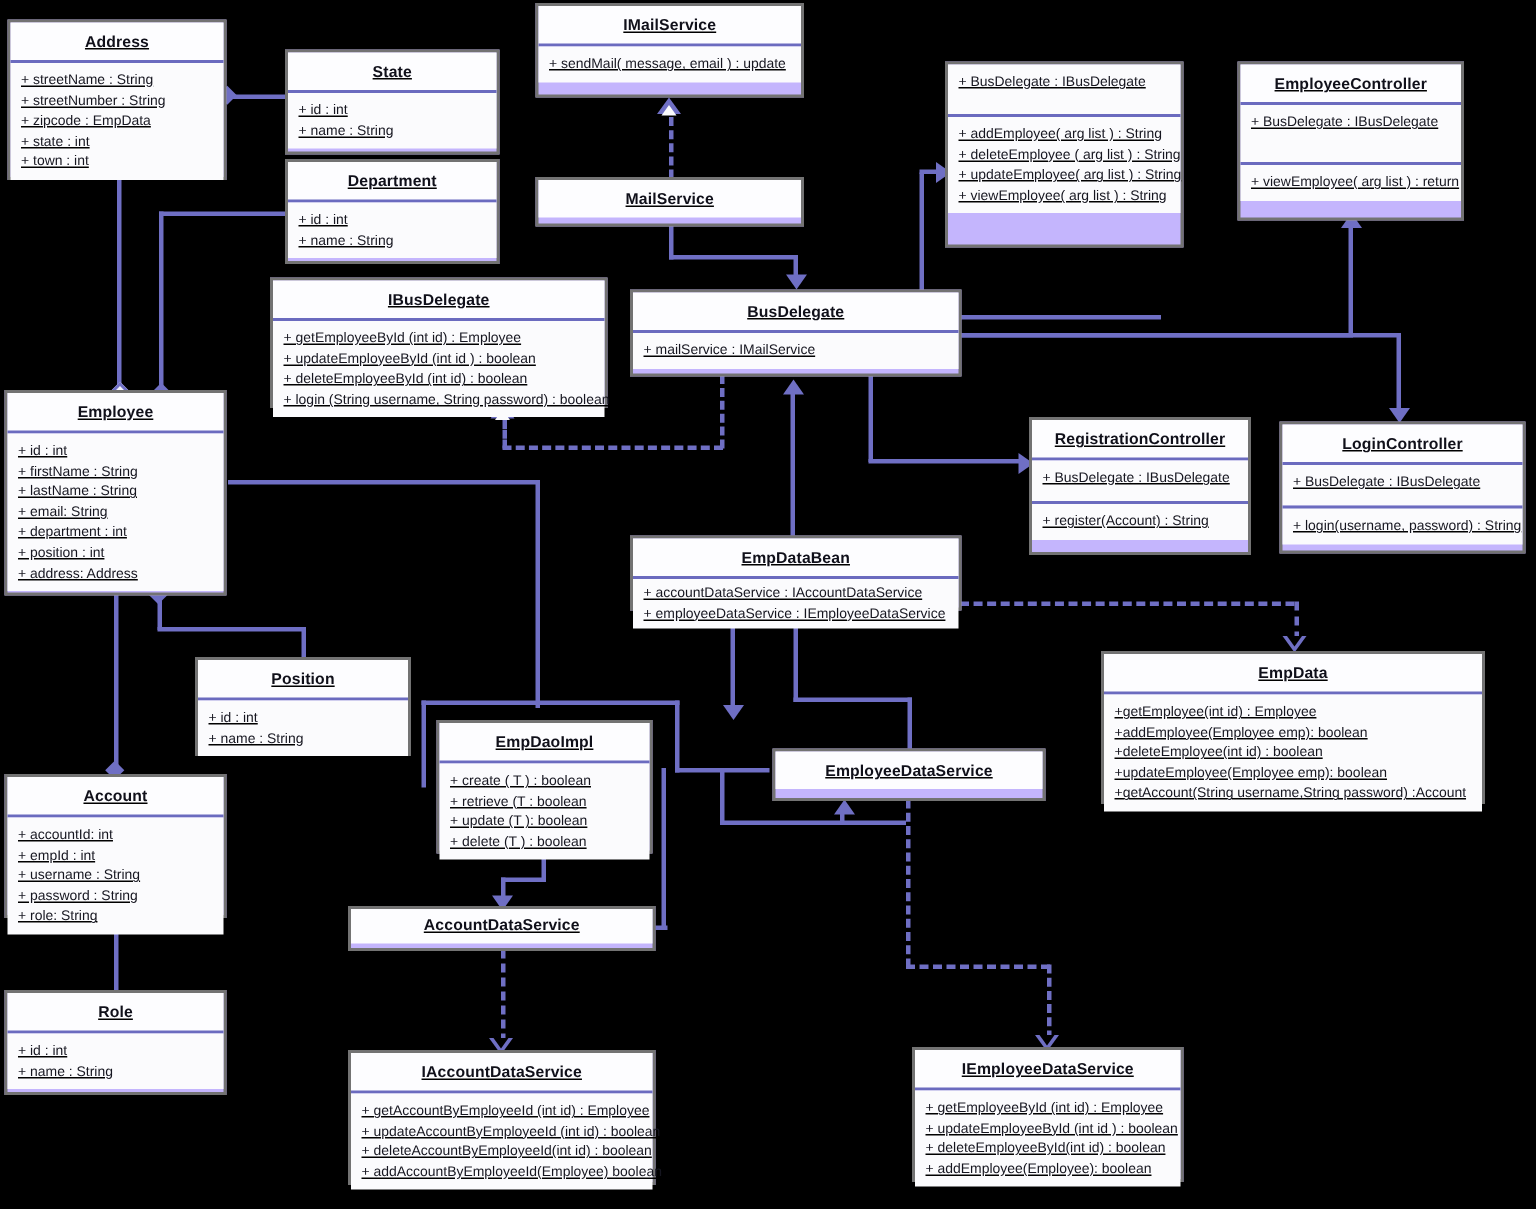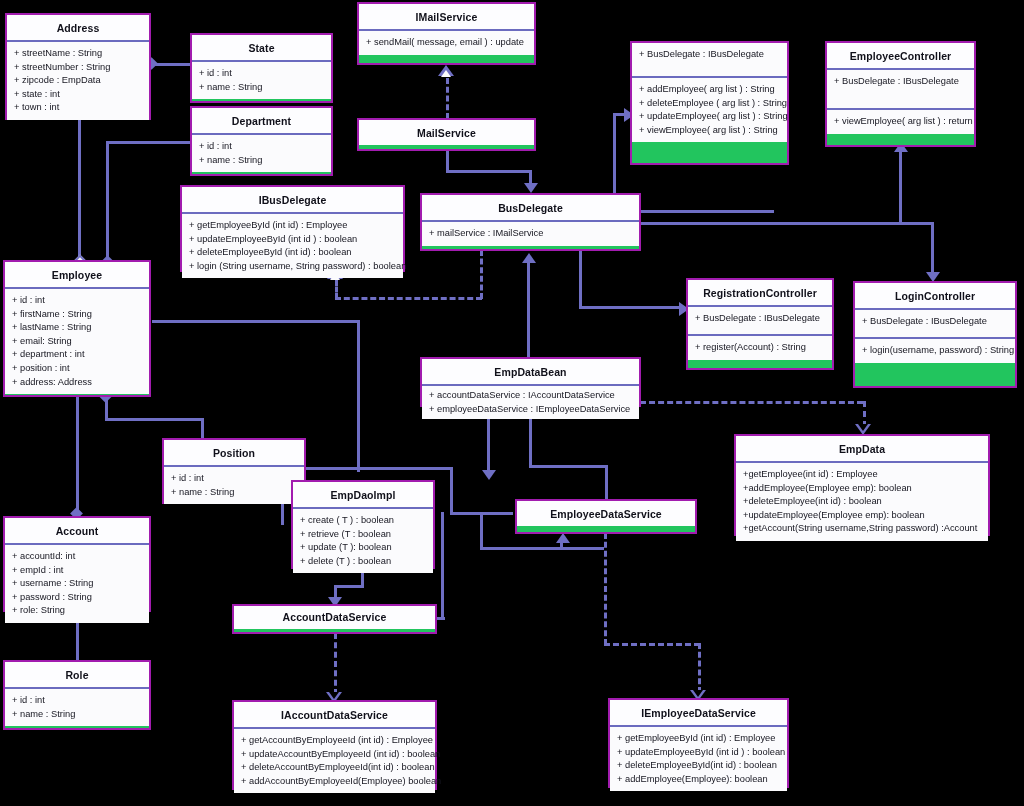--- a/index.html
+++ b/index.html
@@ -13,23 +13,24 @@
     height: 806px;
     background: #000000;
     overflow: hidden;
     font-family: "Liberation Sans", sans-serif;
   }
 
   
   .uml {
     position: absolute;
     box-sizing: border-box;
-    border: 2px solid #a21caf;
-    background: #22c55e;
+    border: 2px solid #737373;
+    background: #c4b5fd;
     z-index: 5;
+    text-decoration: underline;
   }
   .uml .title {
     box-sizing: border-box;
     text-align: center;
     font-weight: bold;
     font-size: 10.5px;
     color: #10101a;
     padding: 7px 2px 6px 2px;
     border-bottom: 2px solid #6b6bbf;
     background: #fdfdff;
@@ -325,21 +326,21 @@
   <div class="uml" style="left:686px; top:278px; width:148px; height:92px;">
     <div class="title">RegistrationController</div>
     <div class="compartment" style="height:27px;">
       <div class="row">+ BusDelegate : IBusDelegate</div>
     </div>
     <div class="compartment">
       <div class="row">+ register(Account) :  String</div>
     </div>
   </div>
 
-  <div class="uml" style="left:853px; top:281px; width:164px; height:107px;">
+  <div class="uml" style="left:853px; top:281px; width:164px; height:88px;">
     <div class="title">LoginController</div>
     <div class="compartment" style="height:27px;">
       <div class="row">+ BusDelegate : IBusDelegate</div>
     </div>
     <div class="compartment">
       <div class="row">+ login(username, password) : String</div>
     </div>
   </div>
 
   <div class="uml" style="left:3px; top:260px; width:148px; height:137px;">
@@ -348,21 +349,21 @@
       <div class="row">+ id : int</div>
       <div class="row">+ firstName : String</div>
       <div class="row">+ lastName : String</div>
       <div class="row">+ email: String</div>
       <div class="row">+ department : int</div>
       <div class="row">+ position : int</div>
       <div class="row">+ address: Address</div>
     </div>
   </div>
 
-  <div class="uml" style="left:130px; top:438px; width:144px; height:66px;margin-left:32px;">
+  <div class="uml" style="left:130px; top:438px; width:144px; height:66px;">
     <div class="title">Position</div>
     <div class="compartment">
       <div class="row">+ id : int</div>
       <div class="row">+ name : String</div>
     </div>
   </div>
 
   <div class="uml" style="left:3px; top:516px; width:148px; height:96px;">
     <div class="title">Account</div>
     <div class="compartment">

